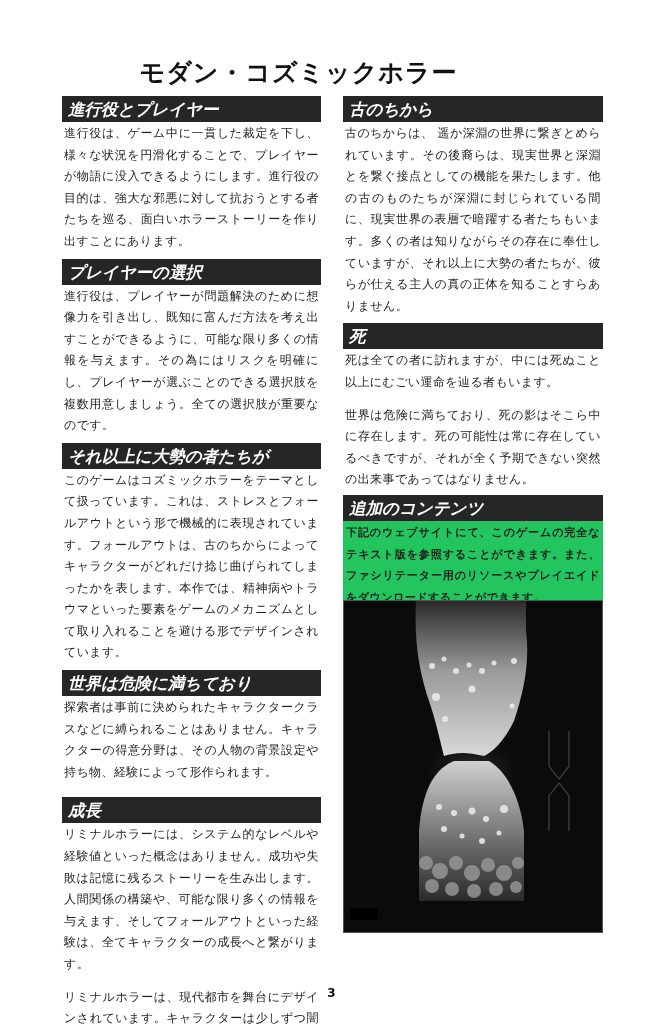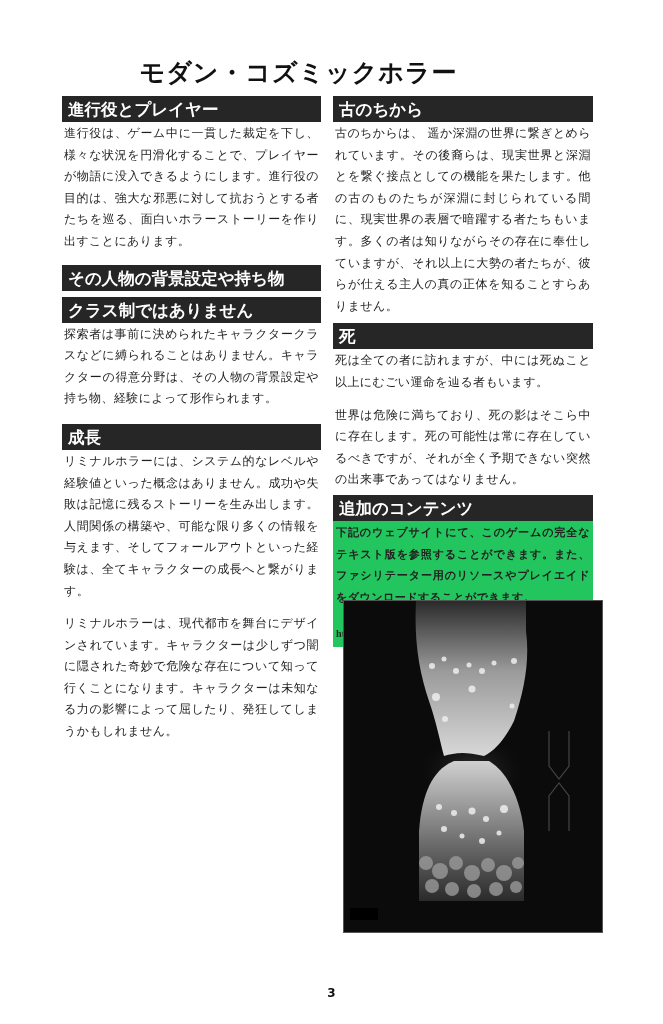--- a/index.html
+++ b/index.html
@@ -7,25 +7,25 @@
     width: 663px; height: 1024px; background: #ffffff; position: relative; overflow: hidden;
     font-family: "DejaVu Serif", "Liberation Serif", serif; color: #1e1e1e;
   }
   .page-title {
     position: absolute; left: 0; top: 56px; width: 597px; text-align: center;
     font-family: "DejaVu Sans", "Liberation Sans", sans-serif; font-weight: bold;
     font-size: 25px; letter-spacing: 1px; color: #111;
   }
   .col { position: absolute; top: 96px; }
   .col-left { left: 62px; width: 259px; }
-  .col-right { left: 333px; width: 260px; }
+  .col-right { left: 343px; width: 260px; }
   .section-header {
     background: #262626; color: #fff; height: 26px; line-height: 27px;
     font-family: "DejaVu Sans", "Liberation Sans", sans-serif; font-weight: bold;
-    font-size: 16.5px; padding-left: 6px; box-sizing: border-box; white-space: nowrap; overflow: hidden;
+    font-size: 16.5px; padding-left: 6px; box-sizing: border-box; white-space: nowrap; overflow: hidden; font-style: italic;
   }
   .section-body {
     font-size: 12px; line-height: 21.6px; padding: 0 2px 0 2px; letter-spacing: 0.4px;
     text-align: justify; margin-top: 1px;
   }
   .section-body p { margin: 0; }
   .section-body p + p { margin-top: 11px; }
   .gap { height: 6px; }
   .gray-box { background: #22c55e; padding: 3px 3px 6px 3px; }
   .gray-box .section-body { font-weight: bold; color: #222; font-size: 11.1px; }
@@ -49,28 +49,35 @@
 
 <div class="col col-left">
   <div>
     <div class="section-header">進行役とプレイヤー</div>
     <div class="section-body">
         <p>進行役は、ゲーム中に一貫した裁定を下し、様々な状況を円滑化することで、プレイヤーが物語に没入できるようにします。進行役の目的は、強大な邪悪に対して抗おうとする者たちを巡る、面白いホラーストーリーを作り出すことにあります。</p>
       </div>
   </div>
   <div class="gap"></div>
   <div>
+    <div class="section-header">プレイヤーの選択</div>
+    <div class="section-body">
+        <p>進行役は、プレイヤーが問題解決のために想像力を引き出し、既知に富んだ方法を考え出すことができるように、可能な限り多くの情報を与えます。その為にはリスクを明確にし、プレイヤーが選ぶことのできる選択肢を複数用意しましょう。全ての選択肢が重要なのです。</p>
+      </div>
   </div>
   <div class="gap"></div>
   <div>
-    <div class="section-header">その人物の背景設定や持ち物</div>
+    <div class="section-header">それ以上に大勢の者たちが</div>
+    <div class="section-body">
+        <p>このゲームはコズミックホラーをテーマとして扱っています。これは、ストレスとフォールアウトという形で機械的に表現されています。フォールアウトは、古のちからによってキャラクターがどれだけ捻じ曲げられてしまったかを表します。本作では、精神病やトラウマといった要素をゲームのメカニズムとして取り入れることを避ける形でデザインされています。</p>
+      </div>
   </div>
   <div class="gap"></div>
   <div>
-    <div class="section-header">クラス制ではありません</div>
+    <div class="section-header">世界は危険に満ちており</div>
     <div class="section-body">
         <p>探索者は事前に決められたキャラクタークラスなどに縛られることはありません。キャラクターの得意分野は、その人物の背景設定や持ち物、経験によって形作られます。</p>
       </div>
   </div>
   <div class="gap" style="height:14px"></div>
   <div>
     <div class="section-header">成長</div>
     <div class="section-body">
         <p>リミナルホラーには、システム的なレベルや経験値といった概念はありません。成功や失敗は記憶に残るストーリーを生み出します。人間関係の構築や、可能な限り多くの情報を与えます、そしてフォールアウトといった経験は、全てキャラクターの成長へと繋がります。</p>
       </div>

